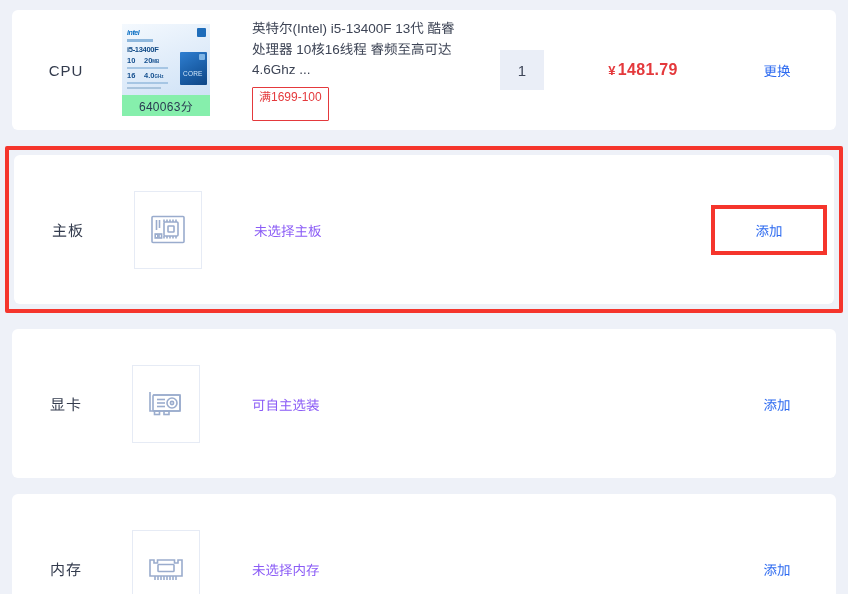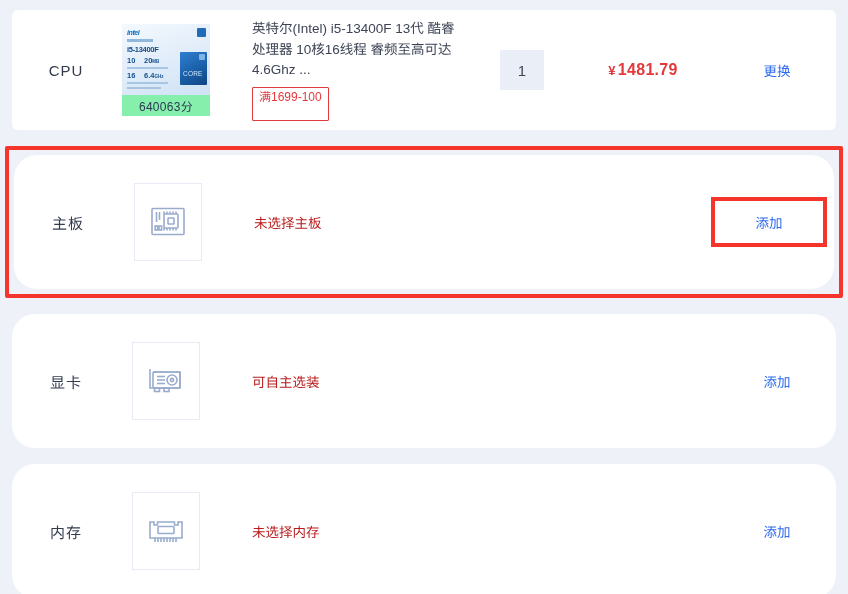--- a/index.html
+++ b/index.html
@@ -27,21 +27,21 @@
   .part-card {
     position: relative;
     background: #ffffff;
     border-radius: 6px;
     width: 824px;
     display: flex;
     align-items: center;
     margin-bottom: 16px;
   }
   .part-card.cpu-card   { height: 120px; }
-  .part-card.empty-card { height: 134px; border-radius: 23px; }
+  .part-card.empty-card { height: 149px; }
 
   
   .highlight-wrap {
     position: relative;
     margin: 0 -7px 16px -7px;
     padding: 5px;
     border: 4px solid #f5352c;
     border-radius: 2px;
     background: transparent;
   }
@@ -198,21 +198,21 @@
     margin-top: 7px;
     padding: 2px 6px 15px 6px;
     border: 1px solid #e4393c;
     color: #e4393c;
     font-size: 12px;
     line-height: 1.2;
     border-radius: 1px;
   }
   .empty-text {
     font-size: 13.5px;
-    color: #b91c1c;
+    color: #8b5cf6;
   }
 
   
   .qty-cell {
     flex: 0 0 92px;
     display: flex;
     justify-content: center;
   }
   .qty-box {
     width: 44px;
@@ -286,21 +286,21 @@
           <span class="spec s1 s1b">
             <span class="n">20</span><span class="u">MB</span>
             <span class="bar"></span>
           </span>
 
           <span class="spec s2">
             <span class="n">16</span>
             <span class="bar"></span>
           </span>
           <span class="spec s2 s2b">
-            <span class="n">6.4</span><span class="u">GHz</span>
+            <span class="n">4.0</span><span class="u">GHz</span>
             <span class="bar"></span>
           </span>
 
           <span class="chipbox">
             <span class="tag"></span>
             <span class="core">CORE</span>
           </span>
           <span class="tinyline"></span>
           <span class="corner-badge"></span>
         </div>

